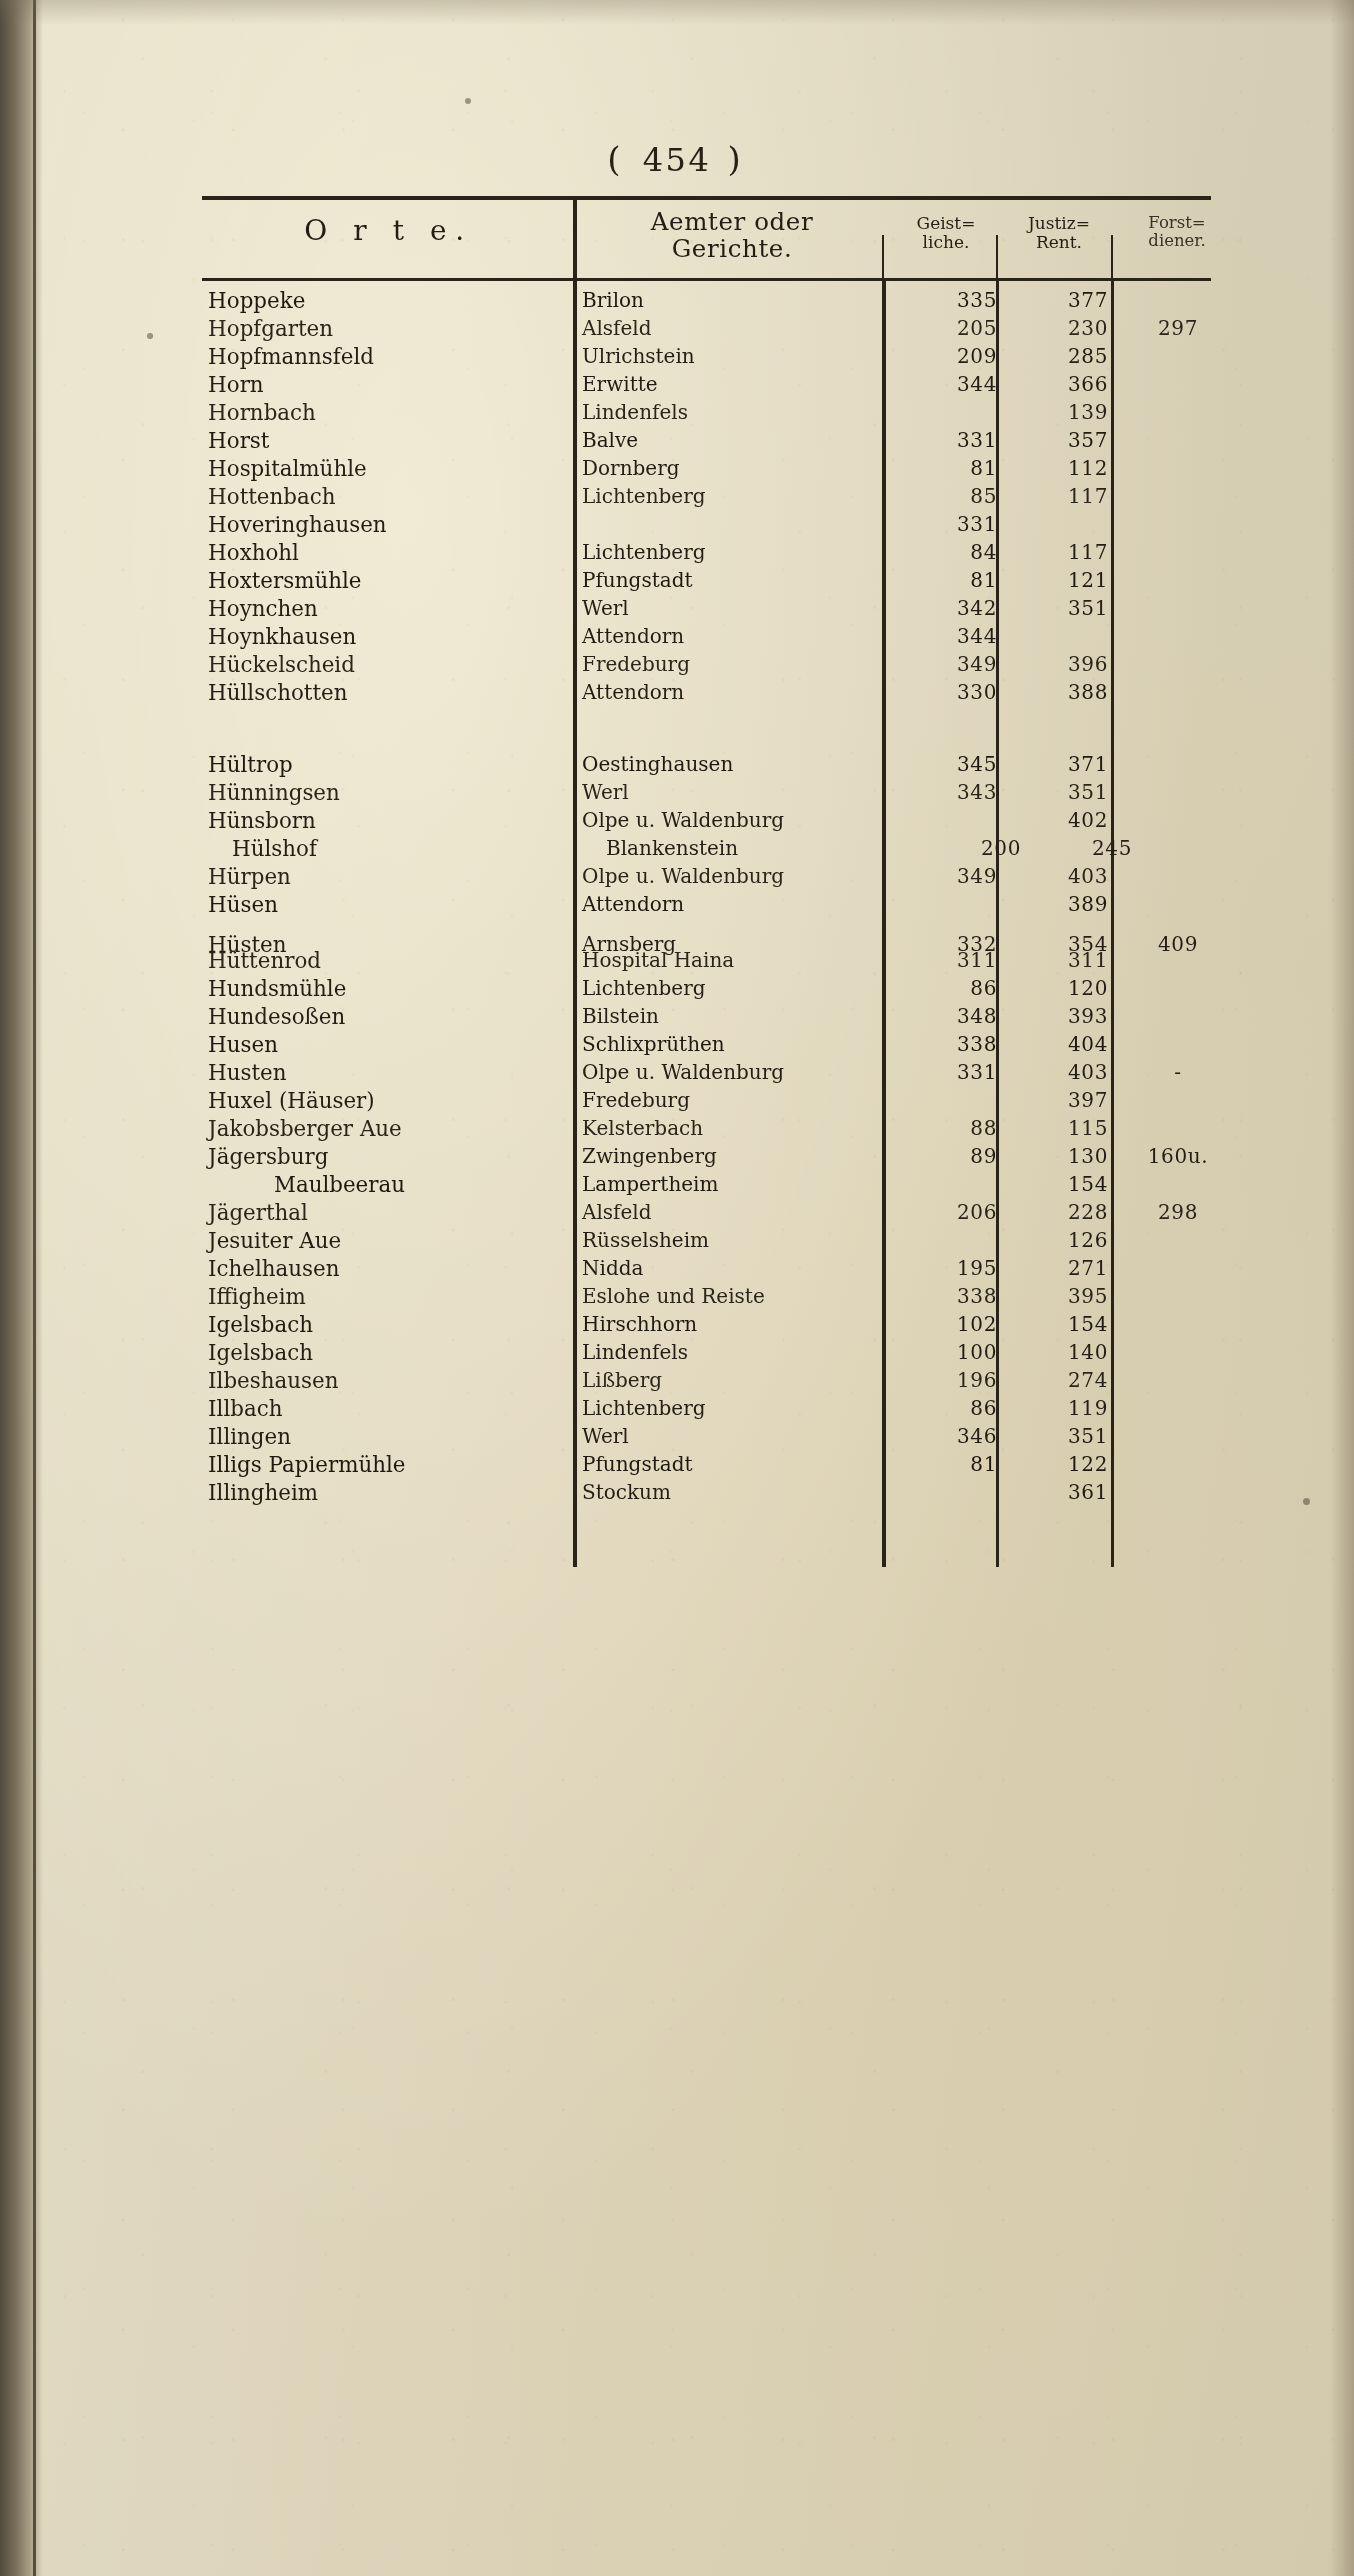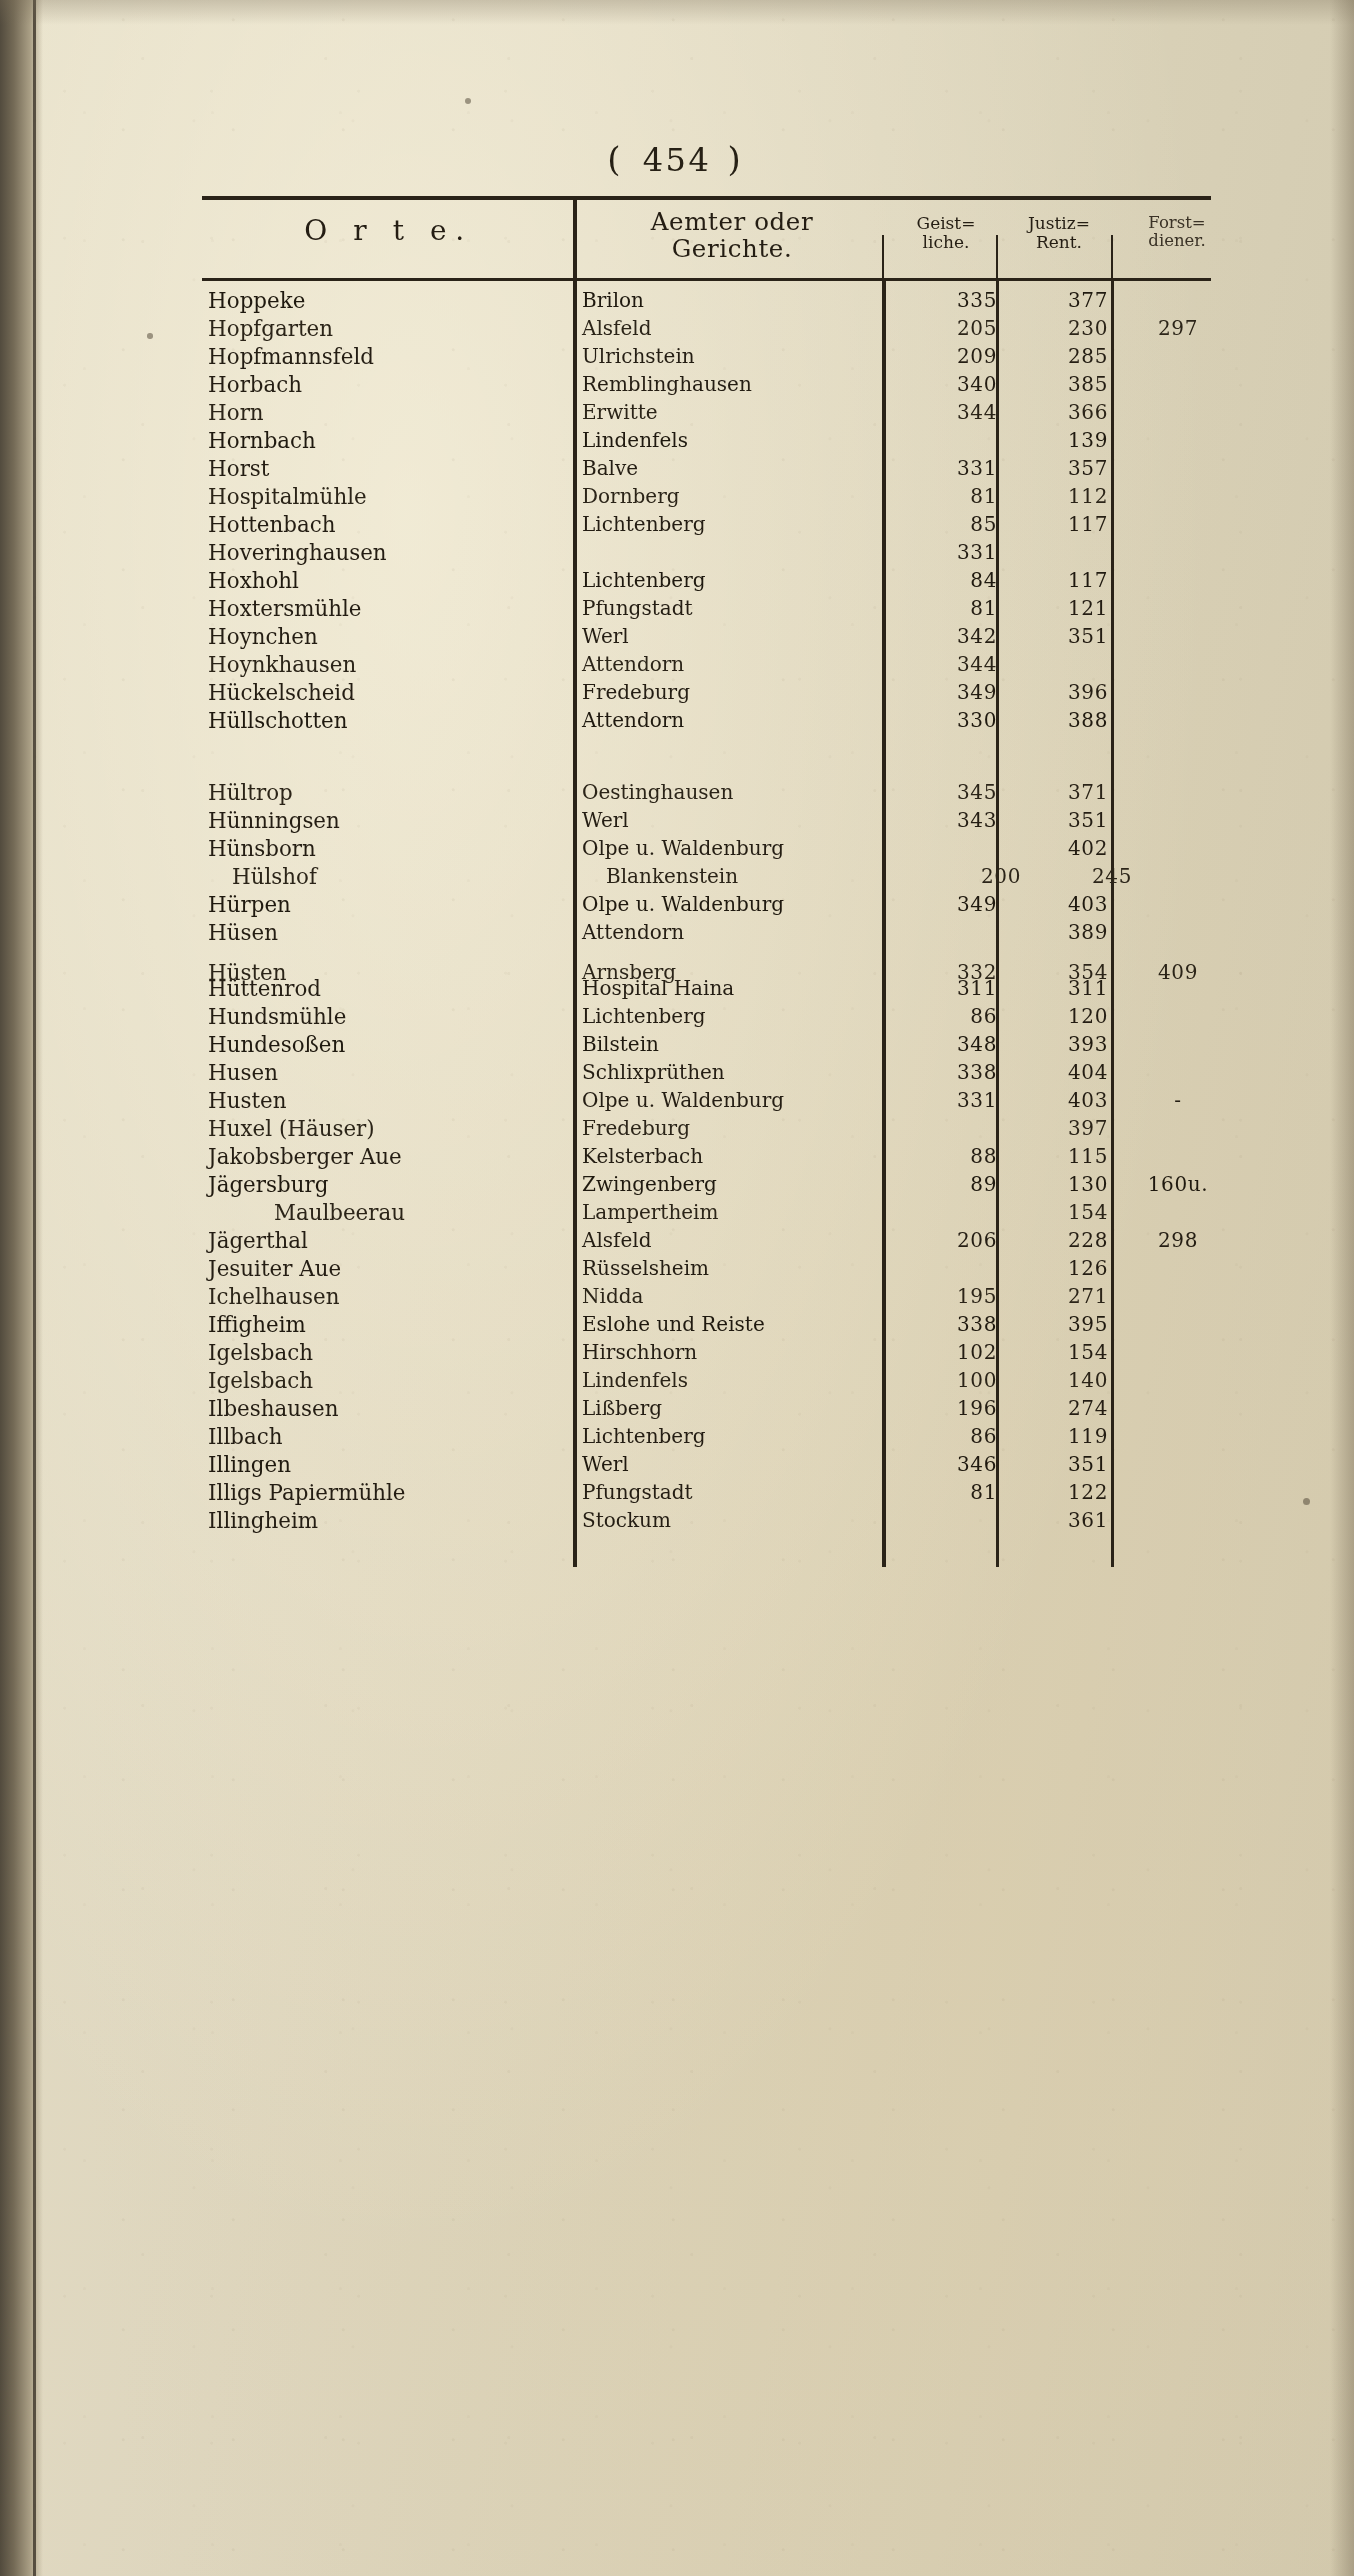--- a/index.html
+++ b/index.html
@@ -246,27 +246,20 @@
           <div class="cell c-forst">297</div>
         </div>
         <div class="row" style="top: 0px;">
           <div class="cell c-ort">Hopfmannsfeld</div>
           <div class="cell c-amt">Ulrichstein</div>
           <div class="cell c-geist">209</div>
           <div class="cell c-just">285</div>
           <div class="cell c-forst"></div>
         </div>
         <div class="row" style="top: 0px;">
-          <div class="cell c-ort">Horbach</div>
-          <div class="cell c-amt">Remblinghausen</div>
-          <div class="cell c-geist">340</div>
-          <div class="cell c-just">385</div>
-          <div class="cell c-forst"></div>
-        </div>
-        <div class="row" style="top: 0px;">
           <div class="cell c-ort">Horn</div>
           <div class="cell c-amt">Erwitte</div>
           <div class="cell c-geist">344</div>
           <div class="cell c-just">366</div>
           <div class="cell c-forst"></div>
         </div>
         <div class="row" style="top: 0px;">
           <div class="cell c-ort">Hornbach</div>
           <div class="cell c-amt">Lindenfels</div>
           <div class="cell c-geist"></div>

